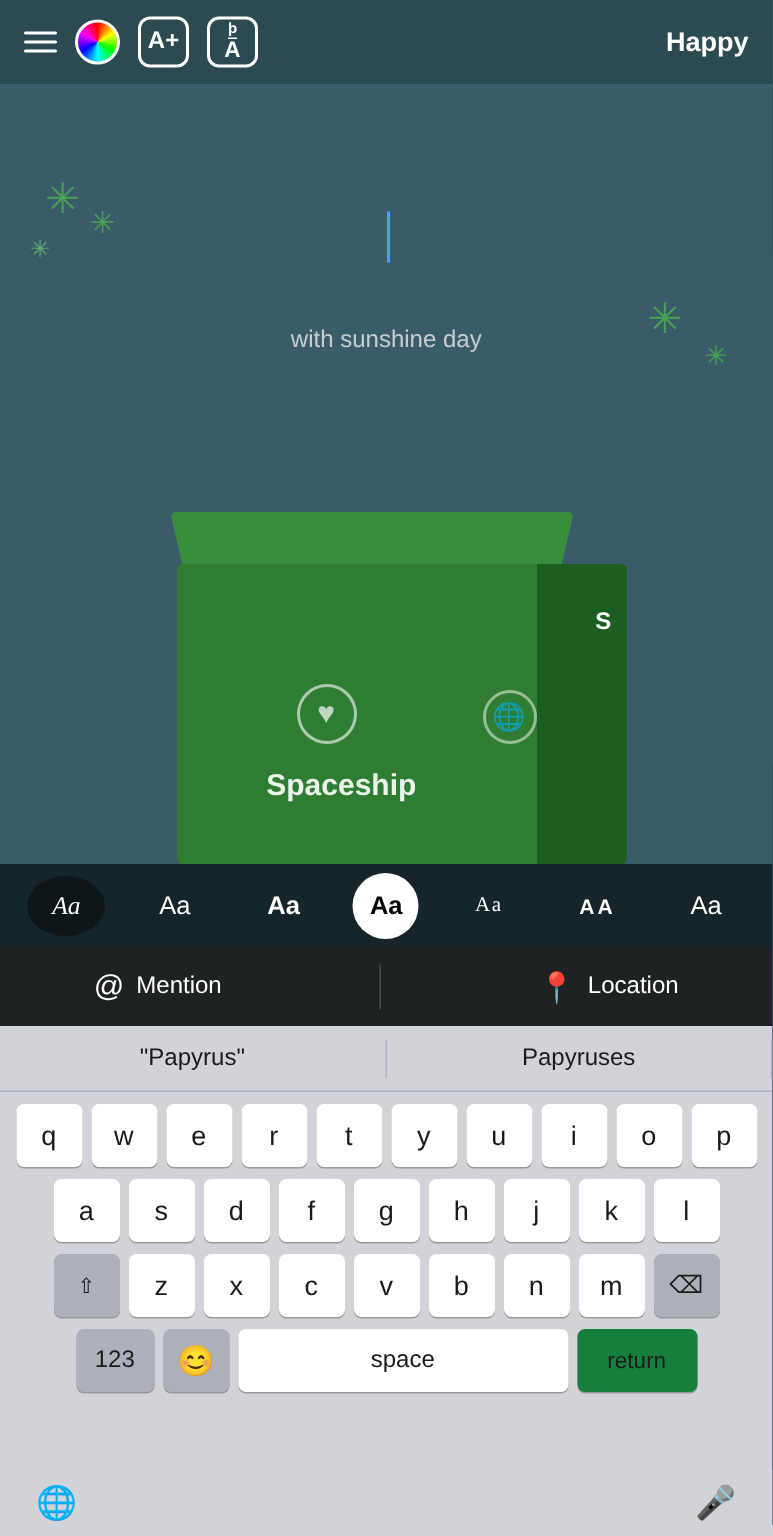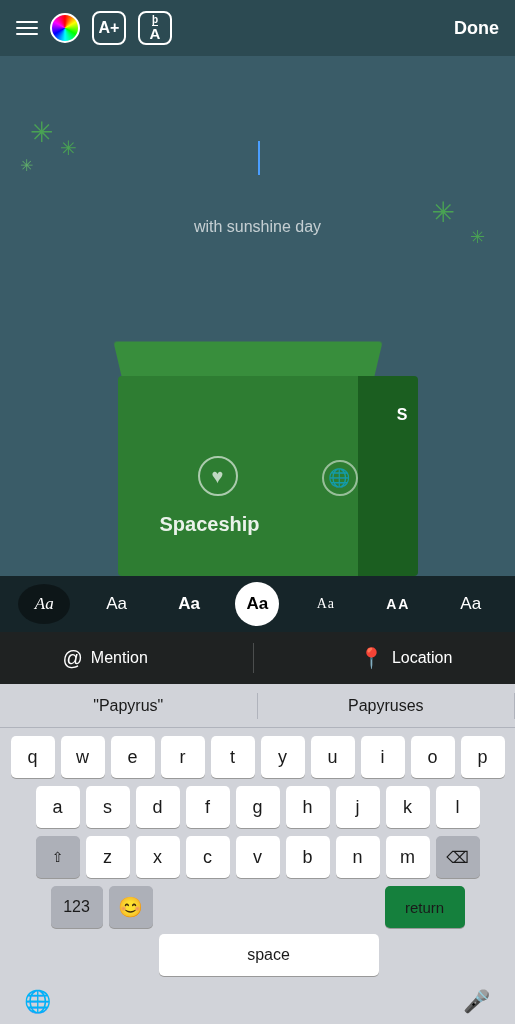--- a/index.html
+++ b/index.html
@@ -181,21 +181,21 @@
       bottom: 0;
       right: 0;
       width: 60px;
       height: 200px;
       background: #1b5e20;
       border-radius: 0 4px 4px 0;
     }
     .box-label {
       position: absolute;
       bottom: 40px;
-      left: 42px;
+      left: 60px;
       color: white;
       font-size: 20px;
       font-weight: bold;
       opacity: 0.9;
       margin-top: 41px;
     }
     .box-s-label {
       position: absolute;
       top: 30px;
       right: 10px;
@@ -362,21 +362,20 @@
     .key.special {
       background: #adb0b8;
       color: #1a1a1a;
       font-size: 14px;
     }
     .key.space-key {
       background: white;
       flex: 4;
       max-width: 220px;
       font-size: 16px;
-      margin-top: 48px;
     }
     .key.wide {
       flex: 1.5;
       max-width: 52px;
       font-size: 16px;
     }
     .key.return-key {
       background: #15803d;
       flex: 1.5;
       max-width: 80px;
@@ -422,21 +421,21 @@
     </div>
     <div class="color-wheel"></div>
     <div class="font-size-btn">
       <span>A+</span>
     </div>
     <div class="font-size-btn2">
       <span style="font-size:10px;border-bottom:1px solid white;">þ</span>
       <span style="font-size:15px;">A</span>
     </div>
   </div>
-  <button class="done-btn">Done</button>
+  <button class="done-btn">Happy</button>
 </div>
 
 <div class="canvas-area">
 
   <div class="star" style="top:60px;left:30px;">✳</div>
   <div class="star" style="top:80px;left:60px;font-size:20px;">✳</div>
   <div class="star" style="top:140px;right:60px;">✳</div>
   <div class="star" style="top:170px;right:30px;font-size:18px;">✳</div>
   <div class="star" style="top:100px;left:20px;font-size:16px;color:#66bb6a;">✳</div>
 

